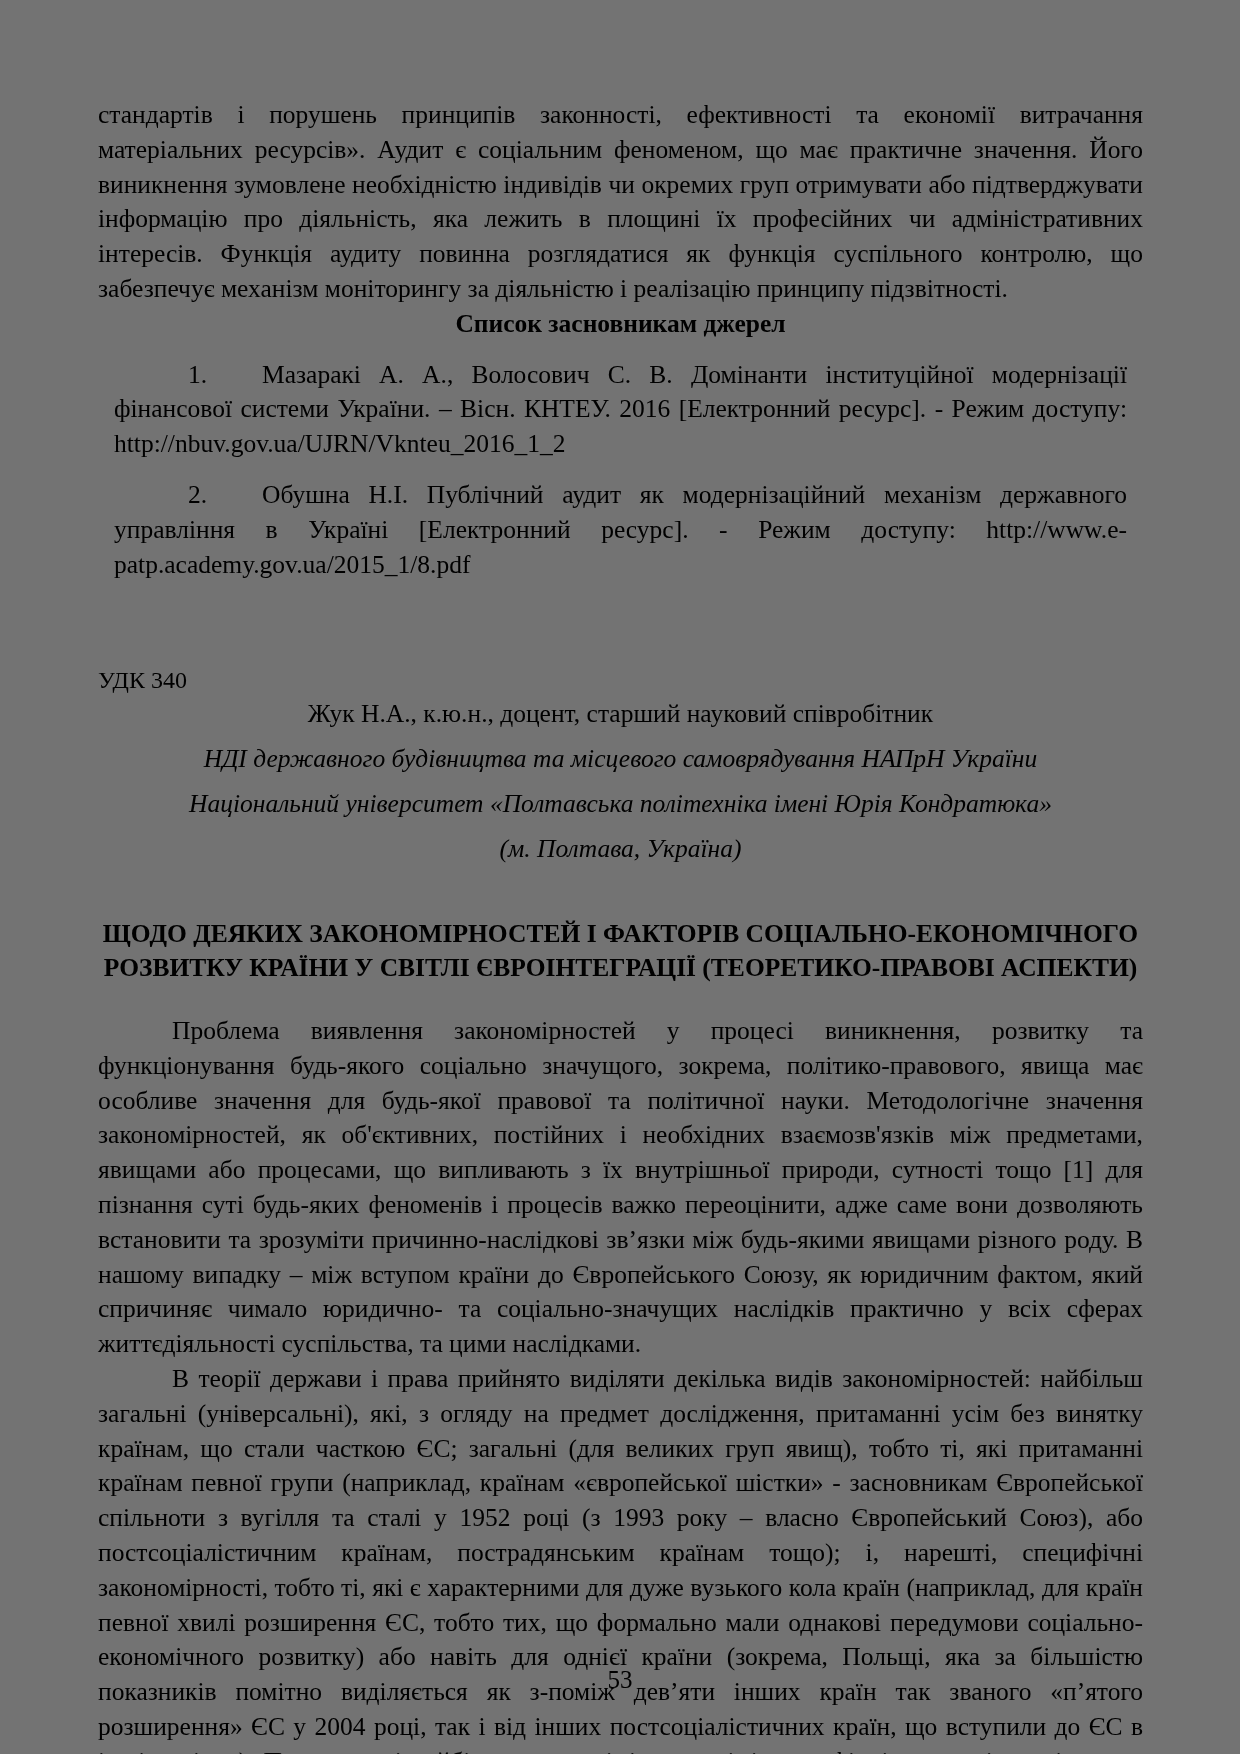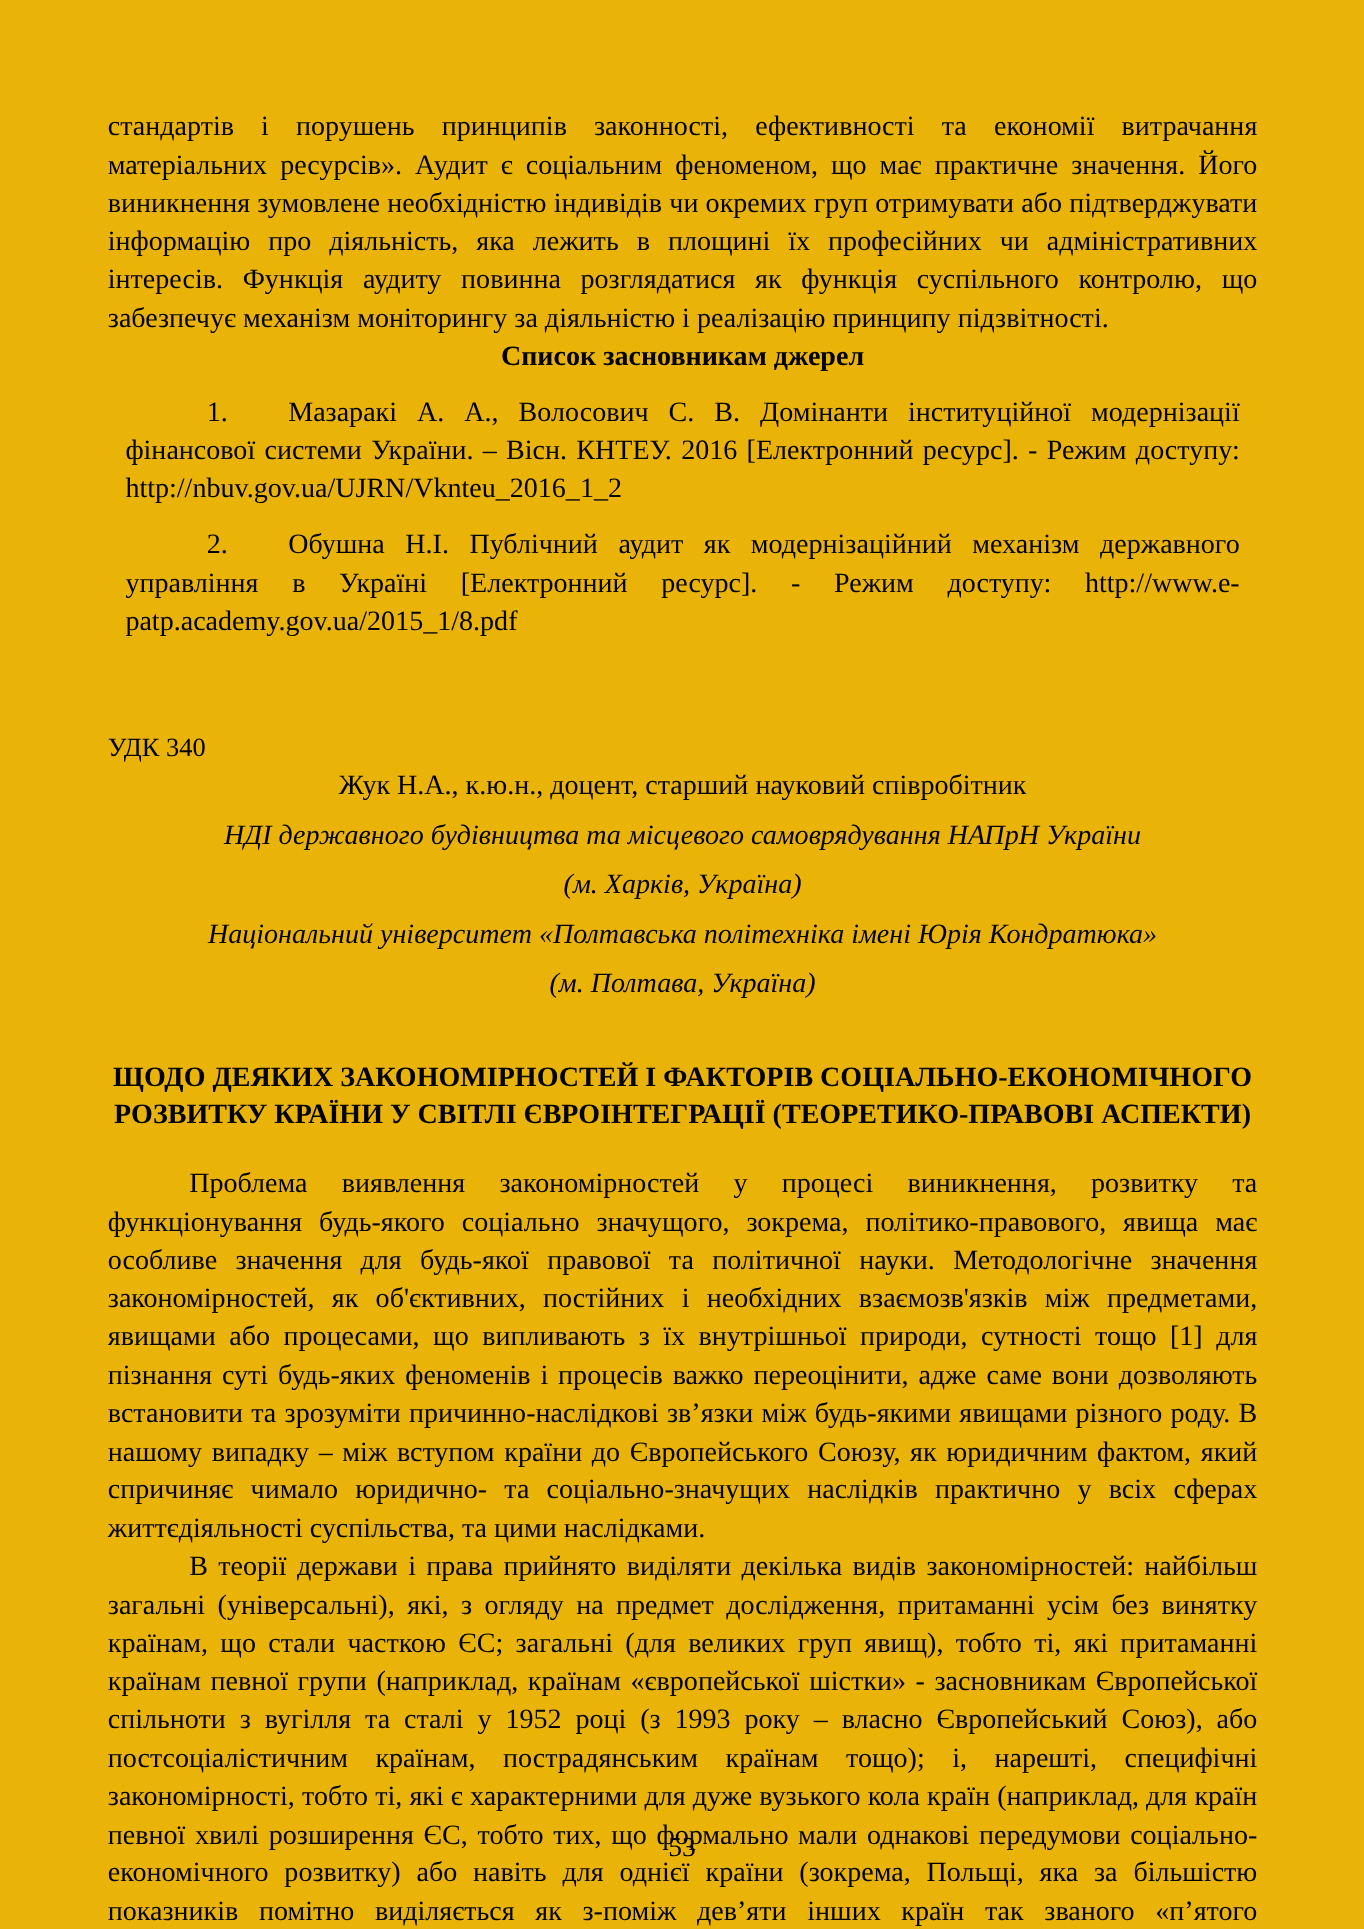--- a/index.html
+++ b/index.html
@@ -10,21 +10,21 @@
   }
   body {
     font-family: "Liberation Serif", "DejaVu Serif", serif;
     color: #000000;
   }
   .page {
     position: relative;
     width: 1240px;
     height: 1754px;
     margin: 0 auto;
-    background: #eab308;
+    background: #737373;
     box-sizing: border-box;
     padding: 98px 45px 40px 98px;
     overflow: hidden;
   }
   .content {
     width: 1045px;
   }
   p {
     margin: 0;
     font-size: 25.5px;
@@ -130,21 +130,20 @@
     </p>
 
     <div class="gap-udk"></div>
 
     <div class="udk">УДК 340</div>
 
     <div class="author-line">Жук Н.А., к.ю.н., доцент, старший науковий співробітник</div>
 
     <div class="affil-line">НДІ державного будівництва та місцевого самоврядування НАПрН України</div>
 
-    <div class="affil-line">(м. Харків, Україна)</div>
 
     <div class="affil-line">Національний університет «Полтавська політехніка імені Юрія Кондратюка»</div>
 
     <div class="affil-line">(м. Полтава, Україна)</div>
 
     <div class="gap-title"></div>
 
     <div class="doc-title">ЩОДО ДЕЯКИХ ЗАКОНОМІРНОСТЕЙ І ФАКТОРІВ СОЦІАЛЬНО-ЕКОНОМІЧНОГО РОЗВИТКУ КРАЇНИ У СВІТЛІ ЄВРОІНТЕГРАЦІЇ (ТЕОРЕТИКО-ПРАВОВІ АСПЕКТИ)</div>
 
     <div class="gap-after-title"></div>

